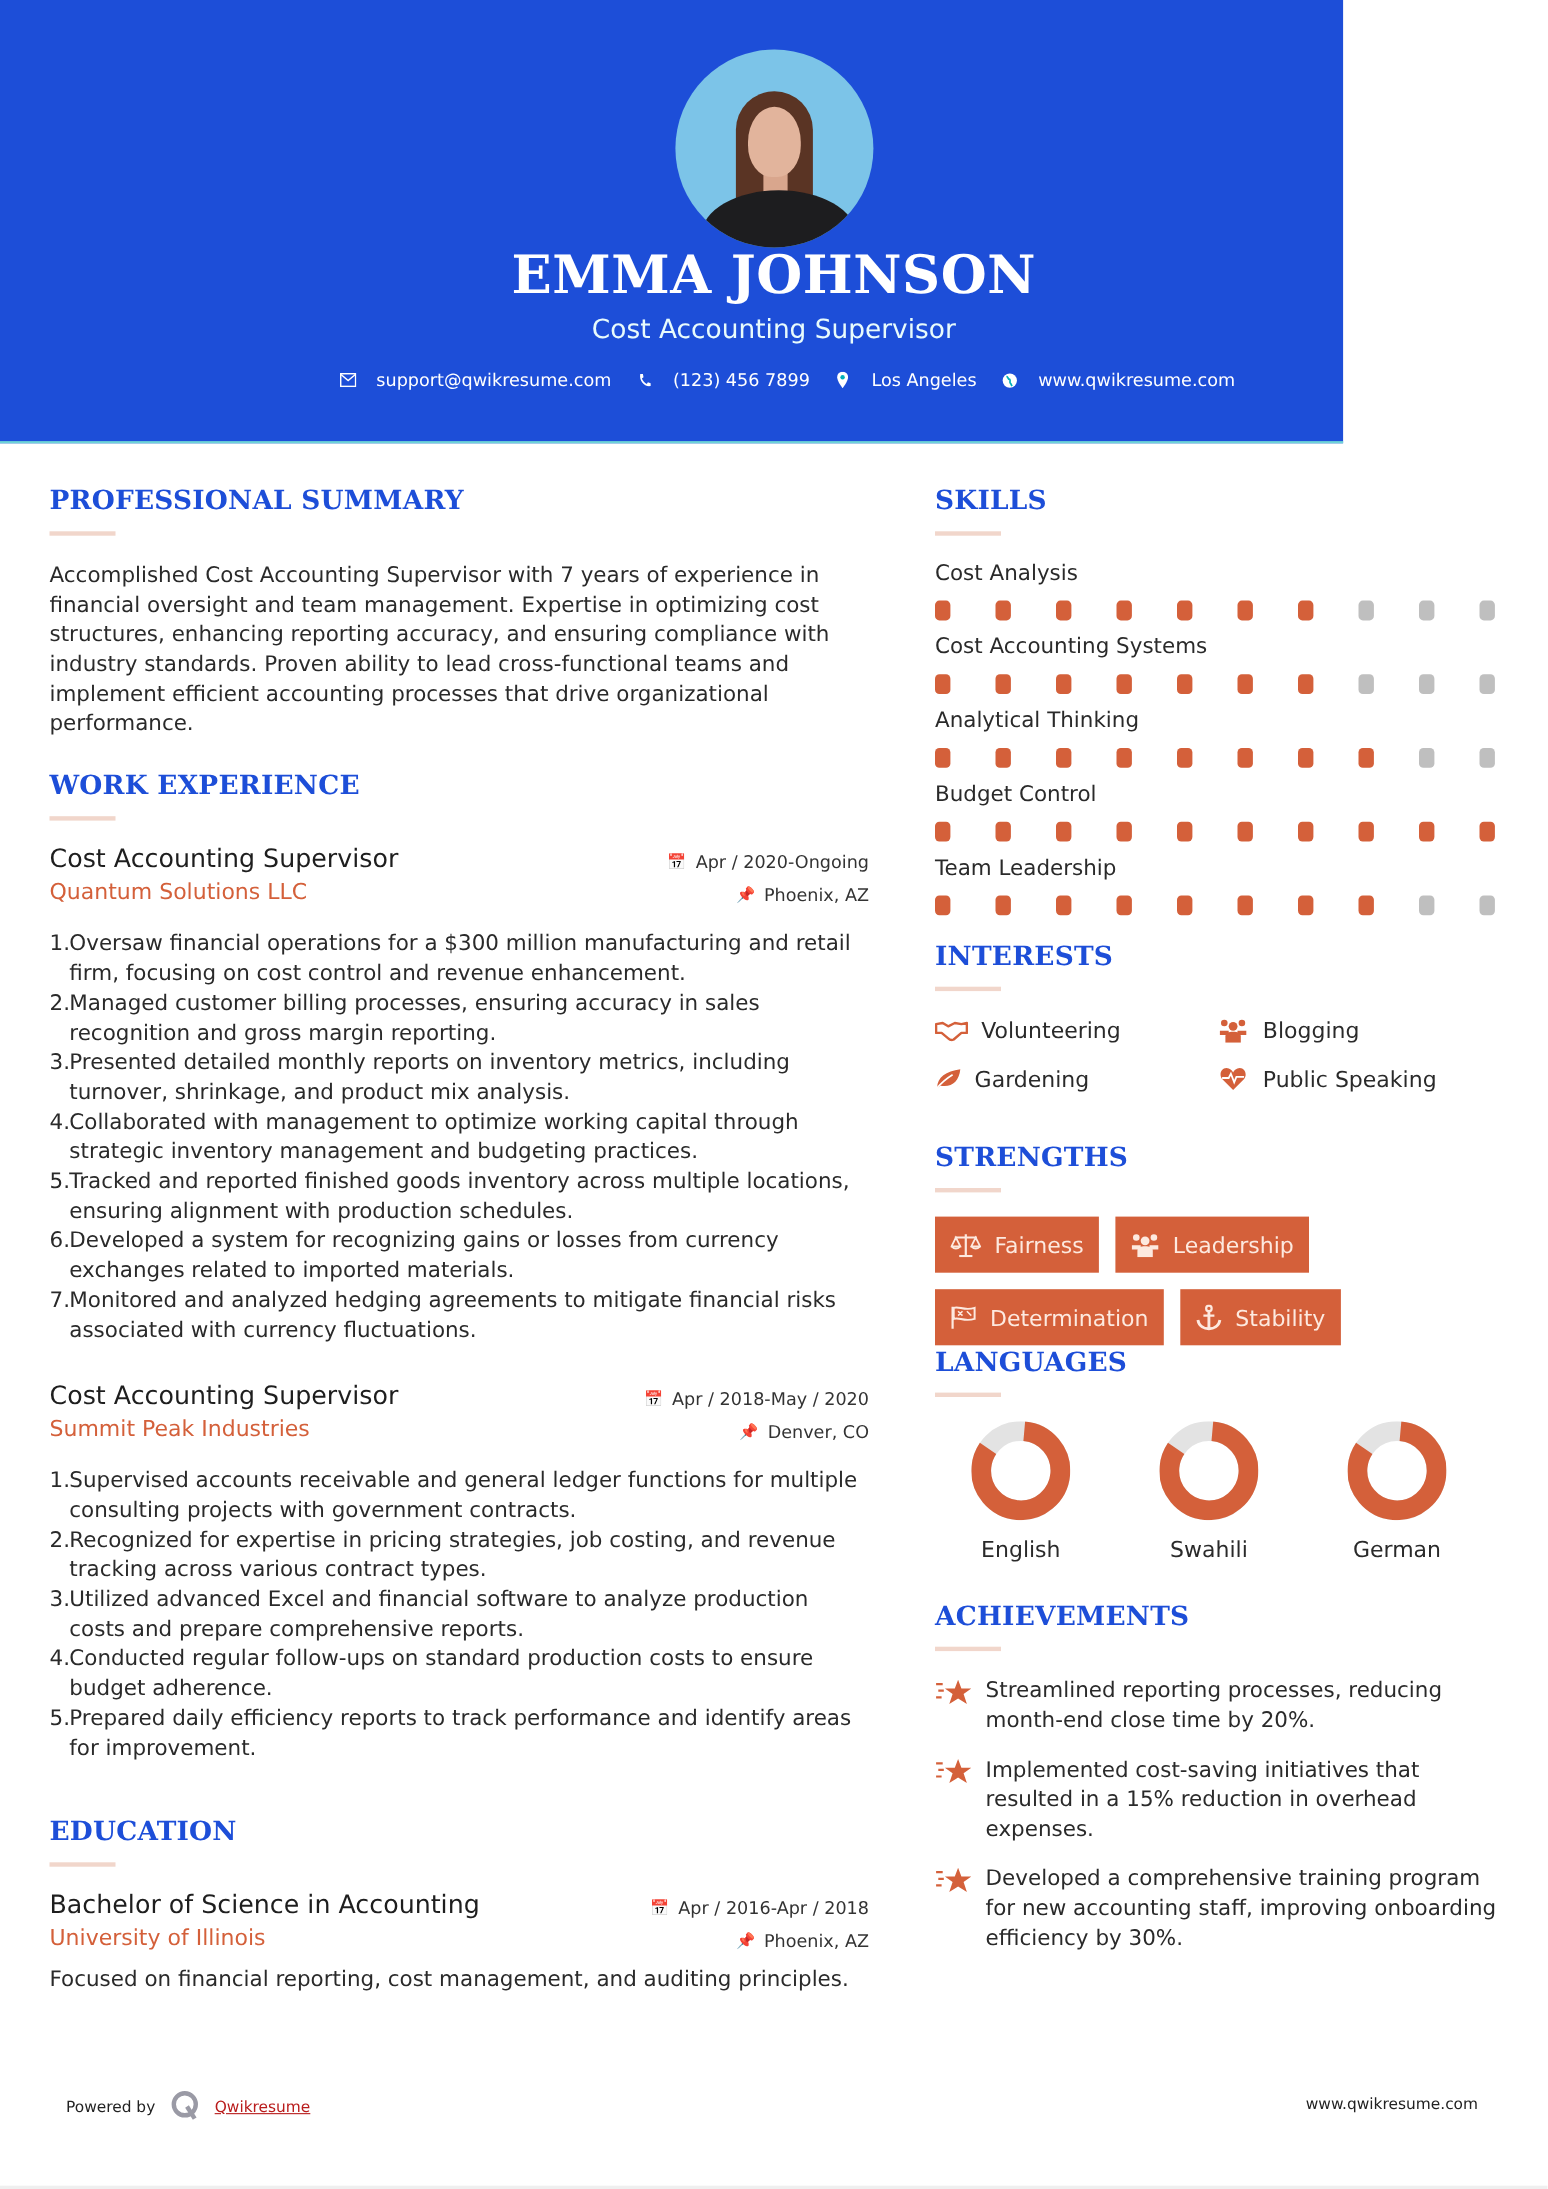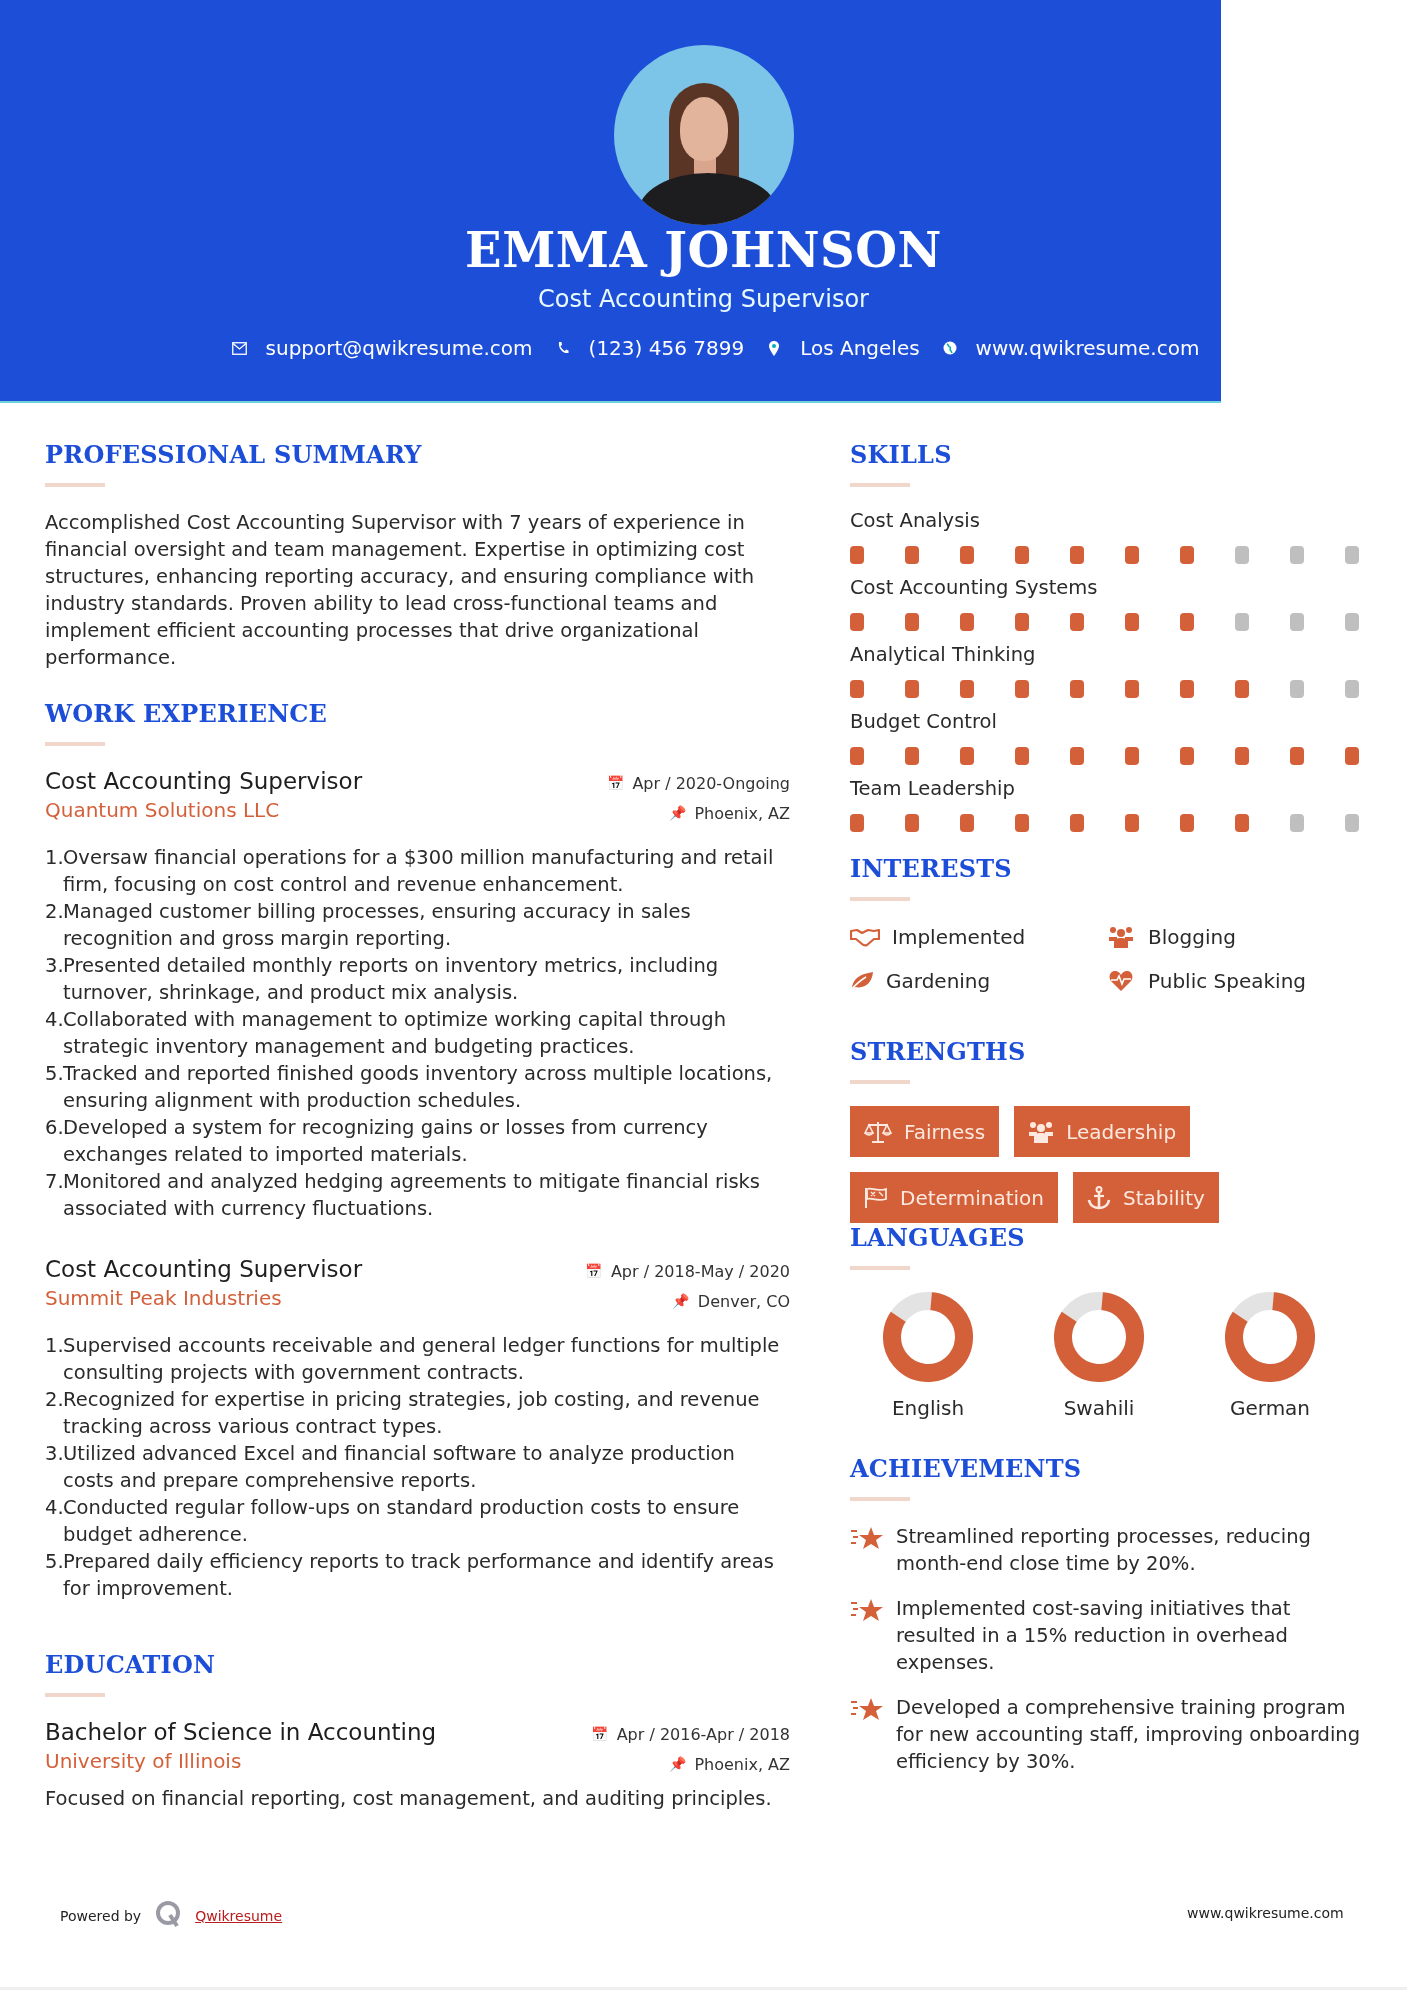--- a/index.html
+++ b/index.html
@@ -8,21 +8,21 @@
 
   .header { position: absolute; left: 0; top: 0; width: 1221px; height: 403px; background: #1d4ed8; border-bottom: 2px solid #6dd3d8; }
   .avatar { position: absolute; left: 614px; top: 45px; width: 180px; height: 180px; border-radius: 50%; background: #7cc4e8; overflow: hidden; }
   .avatar .hair { position: absolute; left: 55px; top: 38px; width: 70px; height: 120px; border-radius: 35px 35px 20px 20px; background: #5a3424; }
   .avatar .face { position: absolute; left: 66px; top: 52px; width: 48px; height: 64px; border-radius: 50% 50% 45% 45%; background: #e2b49c; }
   .avatar .body { position: absolute; left: 24px; top: 128px; width: 140px; height: 80px; border-radius: 50% 50% 0 0; background: #1d1d1f; }
   .avatar .neck { position: absolute; left: 80px; top: 110px; width: 22px; height: 26px; background: #d9a68d; }
 
   .name { position: absolute; left: 0; top: 222px; width: 1407px; text-align: center; color: #ffffff; font-family: "DejaVu Serif", "Liberation Serif", serif; font-weight: bold; font-size: 48px; letter-spacing: 0.5px; }
   .title { position: absolute; left: 0; top: 285px; width: 1407px; text-align: center; color: #e8fbfc; font-size: 24px; }
-  .contacts { position: absolute; left: 0; top: 336px; width: 1407px; display: flex; justify-content: center; align-items: center; color: #ffffff; font-size: 20px; gap: 0; padding-left: 24px; }
+  .contacts { position: absolute; left: 0; top: 336px; width: 1407px; display: flex; justify-content: center; align-items: center; color: #ffffff; font-size: 16px; gap: 0; padding-left: 24px; }
   .contacts .c-item { display: flex; align-items: center; margin: 0 11px; }
   .contacts .c-icon { display: inline-flex; width: 16px; height: 16px; align-items: center; justify-content: center; margin-right: 18px; font-size: 14px; }
 
   .col-left { position: absolute; left: 45px; top: 440px; width: 745px; }
   .col-right { position: absolute; left: 850px; top: 440px; width: 520px; }
 
   .sec-title { font-family: "DejaVu Serif", "Liberation Serif", serif; font-weight: bold; font-size: 24px; color: #1d4ed8; letter-spacing: 0.2px; }
   .sec-rule { width: 60px; height: 4px; background: #f1d6cb; margin: 14px 0 22px 0; }
 
   .para { font-size: 19.5px; line-height: 27px; color: #2a2a2a; }
@@ -329,21 +329,21 @@
   <section style="margin-top:22px;">
     <div class="sec-title">INTERESTS</div>
     <div class="sec-rule"></div>
     <div class="interests">
       <div class="interest">
         <span class="ico">
           <svg width="30" height="20" viewBox="0 0 30 20">
               <path d="M1 4 L7 3 L12 6 L18 3 L24 4 L29 3 L29 12 L24 12 L17 18 C15 19 13 18 12 17 L6 12 L1 12 Z" fill="none" stroke="#d4603a" stroke-width="2.2" stroke-linejoin="round"></path>
             </svg>
         </span>
-        <span>Implemented</span>
+        <span>Volunteering</span>
       </div>
       <div class="interest">
         <span class="ico">
           <svg width="26" height="22" viewBox="0 0 26 22">
               <circle cx="5" cy="4" r="3" fill="#d4603a"></circle>
               <circle cx="21" cy="4" r="3" fill="#d4603a"></circle>
               <circle cx="13" cy="7" r="4" fill="#d4603a"></circle>
               <path d="M1 11 H9 V15 H1 Z M17 11 H25 V15 H17 Z" fill="#d4603a"></path>
               <path d="M6 22 V16 C6 13 9 12 13 12 C17 12 20 13 20 16 V22 Z" fill="#d4603a"></path>
             </svg>

